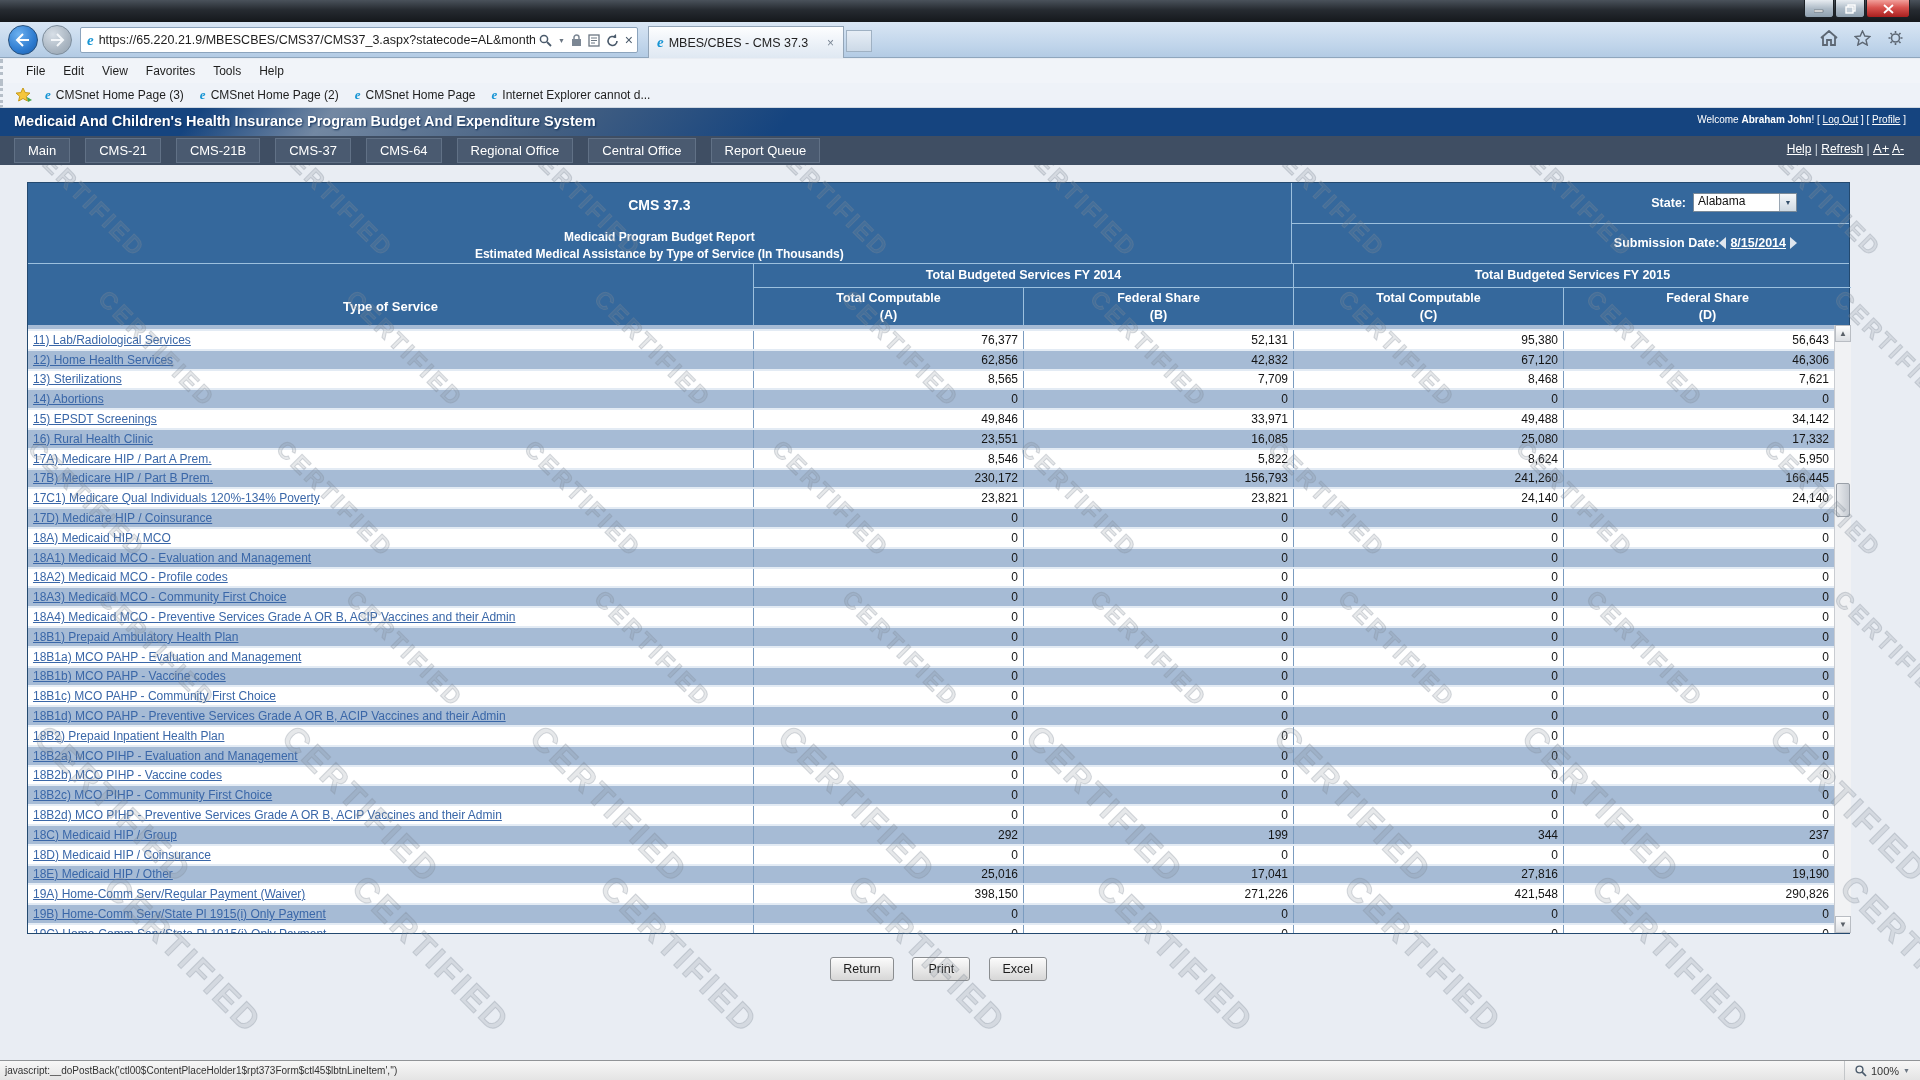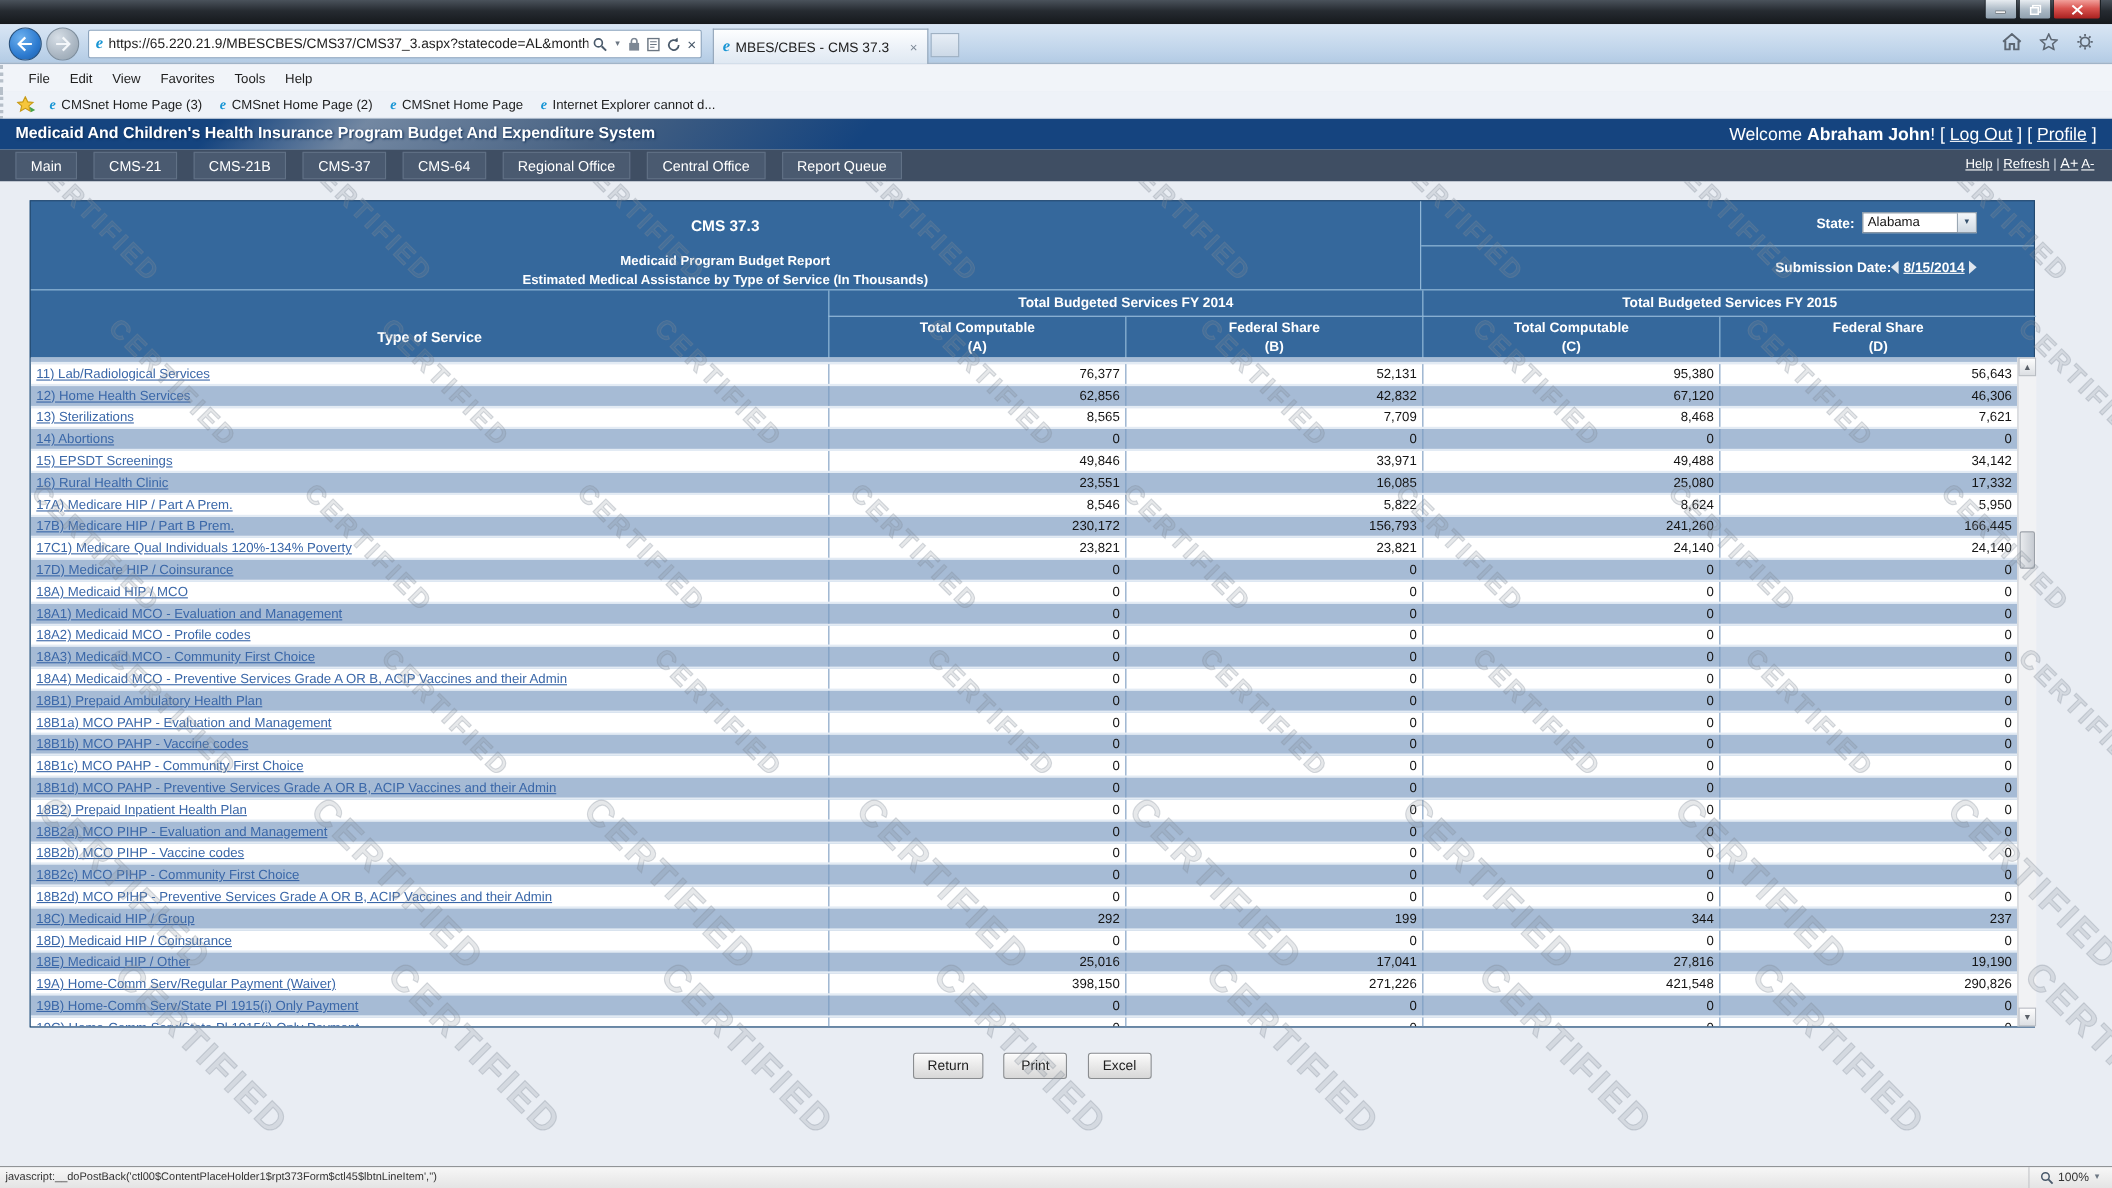--- a/index.html
+++ b/index.html
@@ -49,21 +49,21 @@
   .fav-item .ie-e { font-size:13px; }
 
   
   .appheader { position:absolute; left:0; top:108px; width:1920px; height:28px; background:#15447f;
     overflow:hidden; }
   .swoosh { position:absolute; left:150px; top:-8px; width:880px; height:44px;
     background:linear-gradient(100deg,transparent 5%,rgba(165,172,181,.65) 20%,rgba(110,120,132,.55) 45%,transparent 72%);
     transform:skewX(-35deg); }
   .app-title { position:absolute; left:14px; top:5px; font-size:14.5px; font-weight:bold; color:#fff;
     text-shadow:1px 1px 2px #0a2a55; }
-  .welcome { position:absolute; right:14px; top:6px; font-size:16px; color:#fff; }
+  .welcome { position:absolute; right:14px; top:6px; font-size:10px; color:#fff; }
   .welcome a { color:#fff; text-decoration:underline; }
 
   
   .appnav { position:absolute; left:0; top:136px; width:1920px; height:29px; background:#3f4e63; }
   .appnav-tabs { position:absolute; left:14px; top:2px; display:flex; height:25px; }
   .appnav-tab { background:#4a5a70; border:1px solid #617186; color:#fff; font-size:13px;
     display:flex; align-items:center; padding:0 13px; margin-right:15px; }
   .appnav-links { position:absolute; right:16px; top:5px; font-size:12px; color:#cfd6df; }
   .appnav-links a { color:#fff; text-decoration:underline; }
   .appnav-links .big { font-size:13px; }

